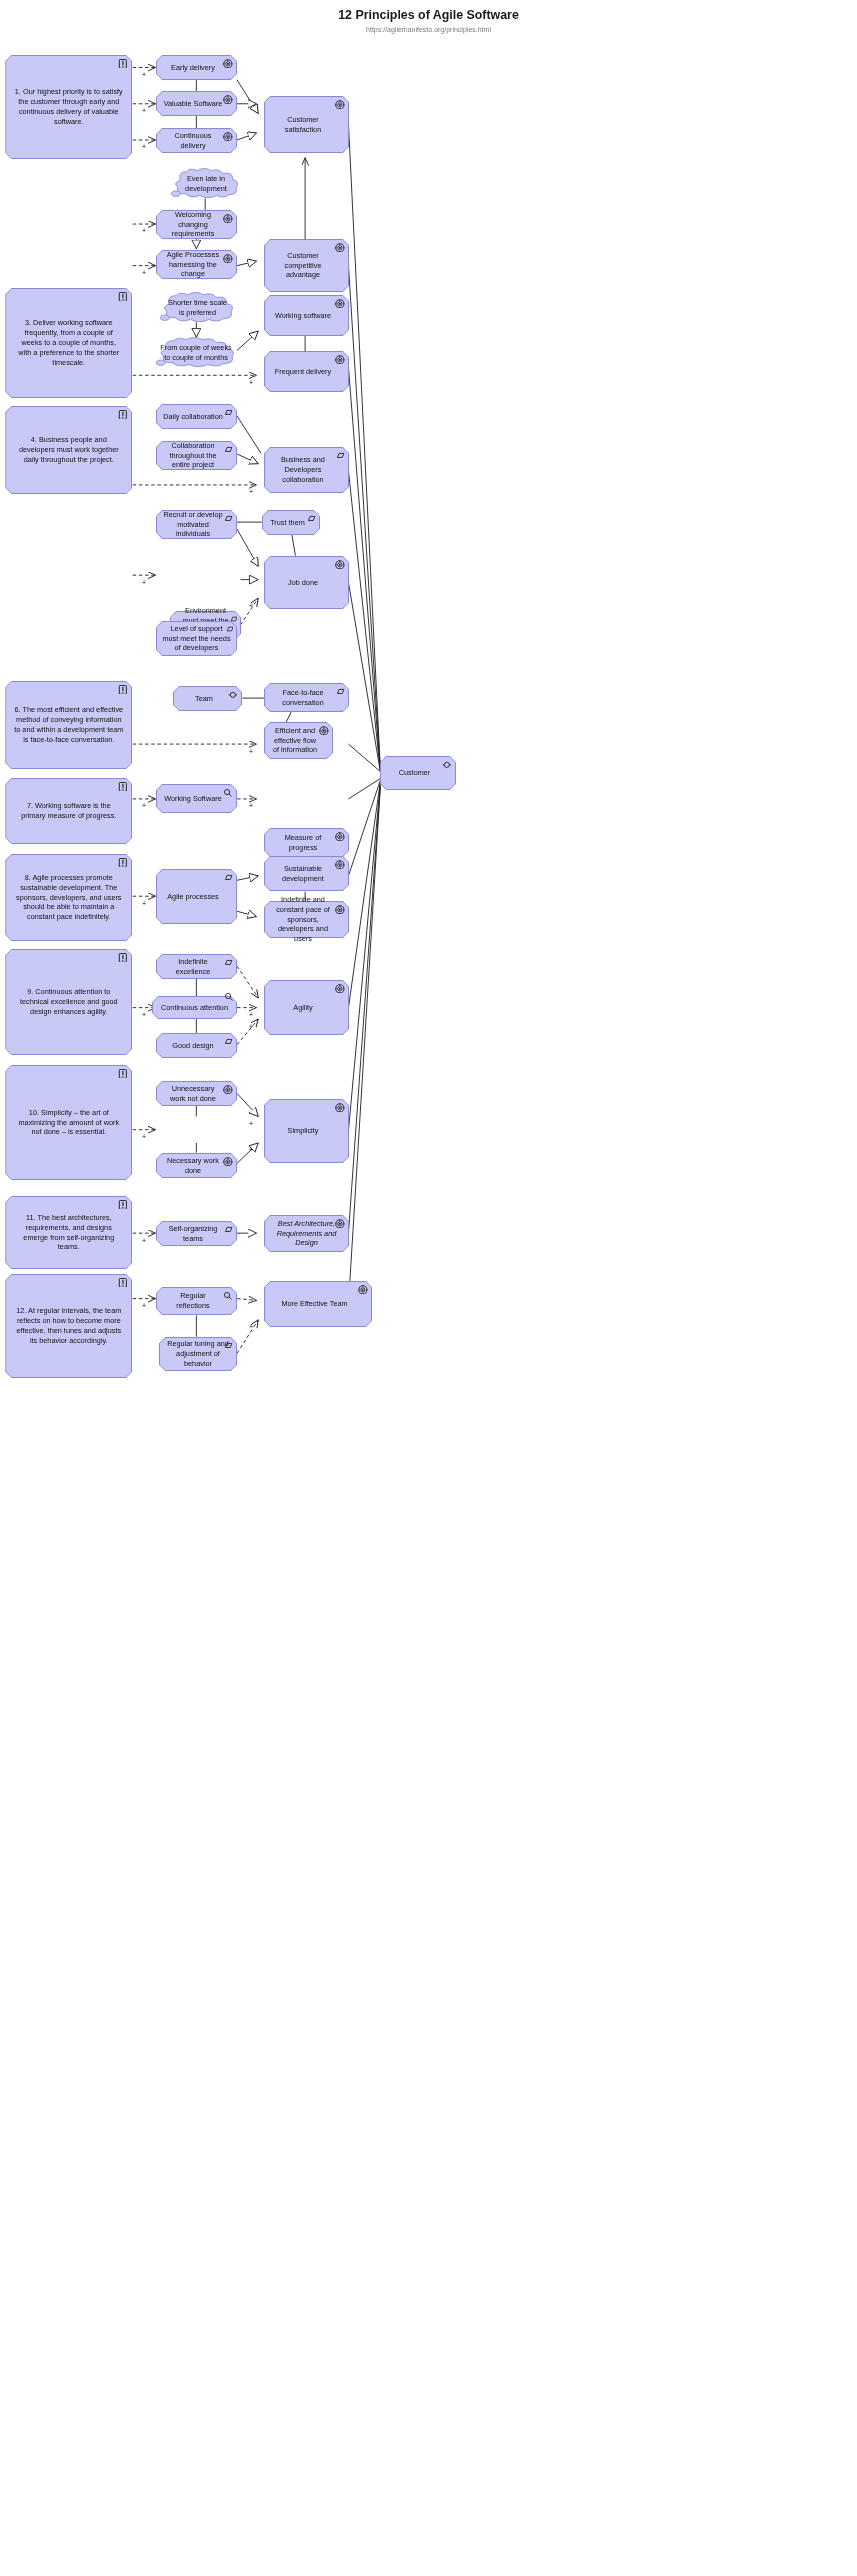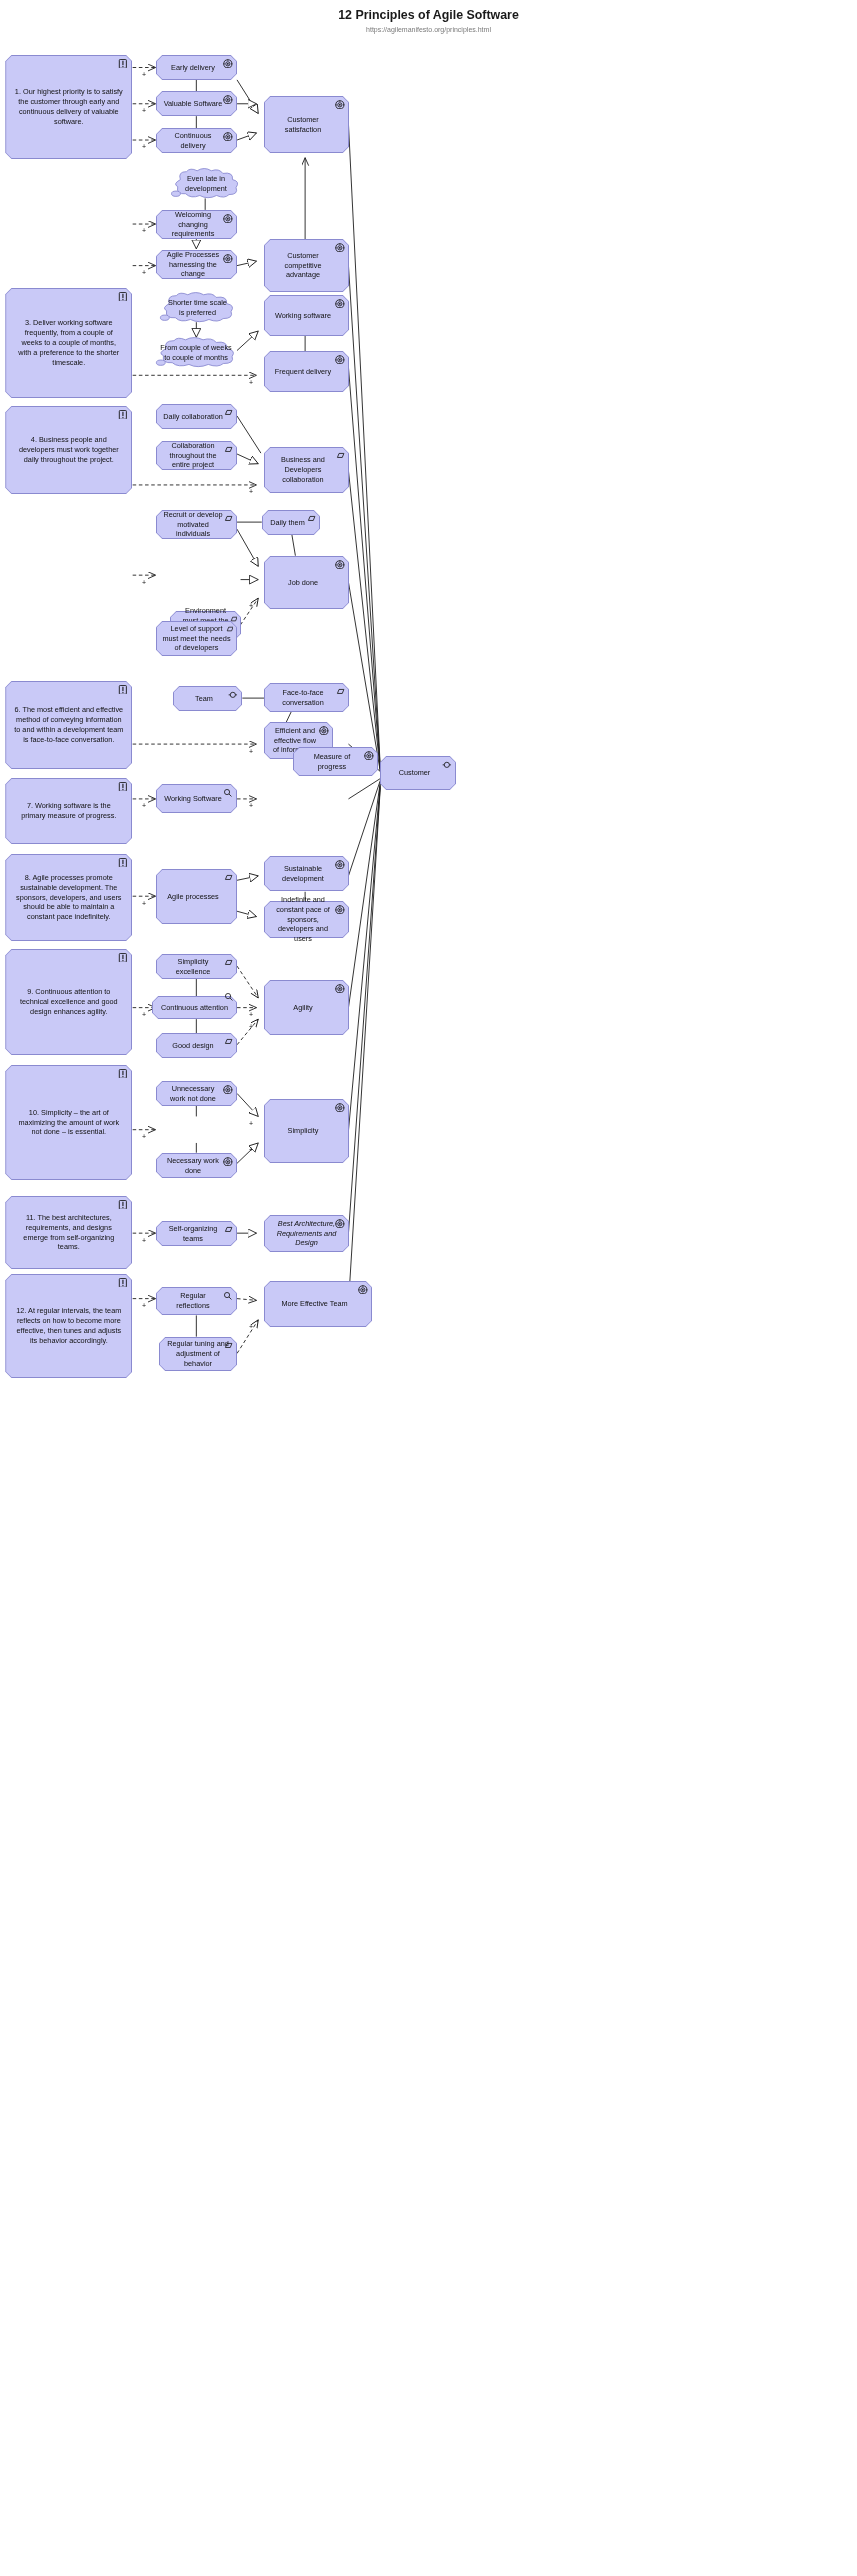--- a/index.html
+++ b/index.html
@@ -355,21 +355,21 @@
       </span>
     <div class="olabel">Recruit or develop  motivated individuals</div>
   </div>
   <div class="octwrap" style="left:262px;top:510px;width:58px;height:25px;">
     <div class="oshape"></div>
     <span class="ico">
         <svg width="9.7" height="9.7" viewBox="0 0 12 12">
           <path d="M3,8 L5,3 H11 L9,8 Z" fill="none" stroke="#111"></path>
         </svg>
       </span>
-    <div class="olabel">Daily them</div>
+    <div class="olabel">Trust them</div>
   </div>
   <div class="octwrap" style="left:170px;top:565px;width:71px;height:29px;margin-top:46px;">
     <div class="oshape"></div>
     <span class="ico" style="right:2.7px;">
         <svg width="8.8" height="8.8" viewBox="0 0 12 12">
           <path d="M3,8 L5,3 H11 L9,8 Z" fill="none" stroke="#111"></path>
         </svg>
       </span>
     <div class="olabel" style="padding:2.7px 6.2px;">Environment must meet the needs of developers</div>
   </div>
@@ -452,21 +452,21 @@
   <div class="octwrap" style="left:156px;top:784px;width:81px;height:29px;">
     <div class="oshape"></div>
     <span class="ico">
         <svg width="9.7" height="9.7" viewBox="0 0 12 12">
           <circle cx="5" cy="5" r="3.2" fill="none" stroke="#111"></circle>
           <path d="M7.4,7.4 L10.5,10.5" stroke="#111"></path>
         </svg>
       </span>
     <div class="olabel">Working Software</div>
   </div>
-  <div class="octwrap" style="left:264px;top:747px;width:85px;height:29px;margin-left:29px;">
+  <div class="octwrap" style="left:264px;top:828px;width:85px;height:29px;">
     <div class="oshape"></div>
     <span class="ico">
         <svg width="9.7" height="9.7" viewBox="0 0 12 12">
           <circle cx="6" cy="6" r="5" fill="none" stroke="#111"></circle>
           <circle cx="6" cy="6" r="2.6" fill="none" stroke="#111"></circle>
           <circle cx="6" cy="6" r="1.1" fill="#111"></circle>
           <path d="M6,0.3 V2 M6,10 V11.7 M0.3,6 H2 M10,6 H11.7" stroke="#111"></path>
         </svg>
       </span>
     <div class="olabel">Measure of progress</div>
@@ -528,21 +528,21 @@
       </span>
     <div class="olabel">9. Continuous attention to technical excellence and good design enhances agility.</div>
   </div>
   <div class="octwrap" style="left:156px;top:954px;width:81px;height:25px;">
     <div class="oshape"></div>
     <span class="ico">
         <svg width="9.7" height="9.7" viewBox="0 0 12 12">
           <path d="M3,8 L5,3 H11 L9,8 Z" fill="none" stroke="#111"></path>
         </svg>
       </span>
-    <div class="olabel">Simplicity excellence</div>
+    <div class="olabel">Indefinite excellence</div>
   </div>
   <div class="octwrap" style="left:152px;top:996px;width:85px;height:23px;">
     <div class="oshape"></div>
     <span class="ico" style="right:3.5px;top:-4.4px;">
         <svg width="9.7" height="9.7" viewBox="0 0 12 12">
           <circle cx="5" cy="5" r="3.2" fill="none" stroke="#111"></circle>
           <path d="M7.4,7.4 L10.5,10.5" stroke="#111"></path>
         </svg>
       </span>
     <div class="olabel" style="padding:1.8px 5.3px;">Continuous attention</div>

